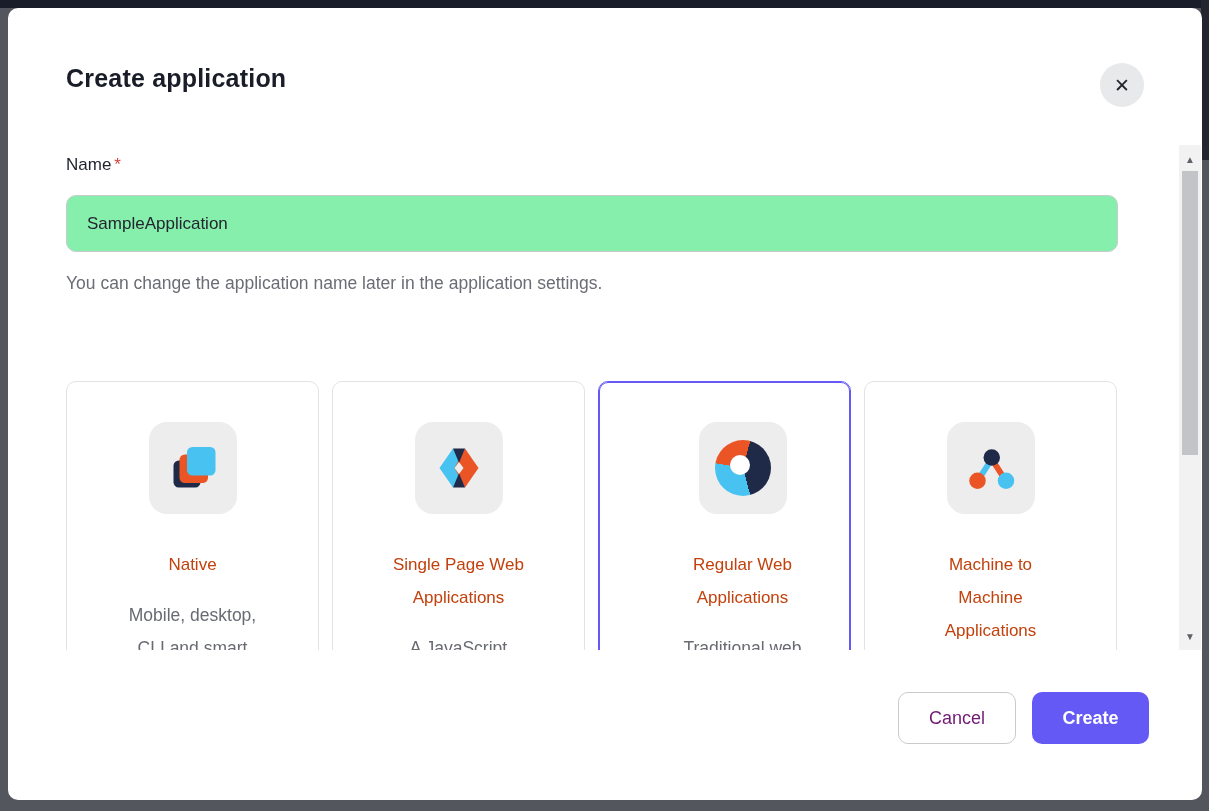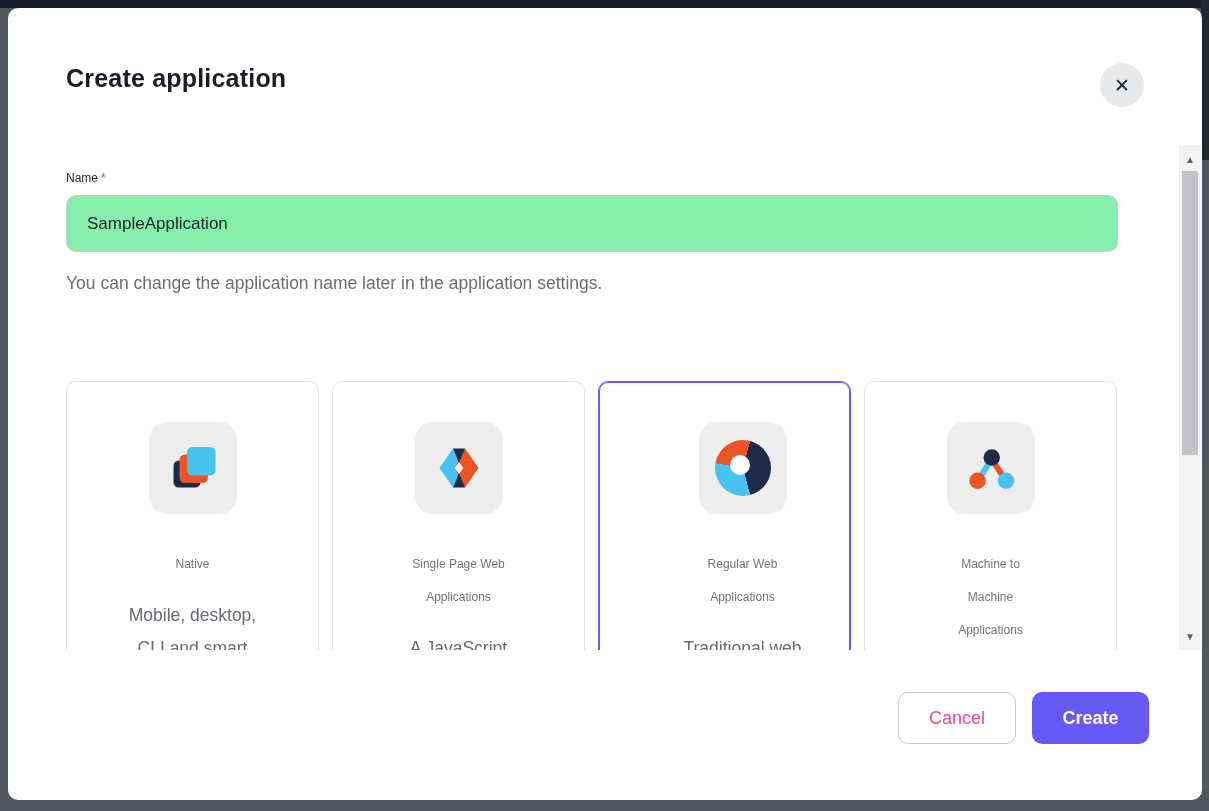--- a/index.html
+++ b/index.html
@@ -27,21 +27,21 @@
     border-radius:50%; background:#E8E9EB; border:none; cursor:pointer;
     display:flex; align-items:center; justify-content:center;
     font-size:19px; color:#23262F; font-family:"Liberation Sans",sans-serif;
   }
 
   .scroll-area {
     position:absolute; left:0; top:137px; width:1164px; height:505px;
     overflow:hidden;
   }
   .field-label {
-    position:absolute; left:58px; top:26px; font-size:12px; color:#1E222C;
+    position:absolute; left:58px; top:10px; font-size:17px; color:#1E222C;
   }
   .req { color:var(--required,#D33F3F); margin-left:3px; }
   .name-input {
     position:absolute; left:58px; top:50px; width:1052px; height:57px;
     border:1px solid #C9CACE; border-radius:10px; padding:0 20px;
     font-size:17px; color:#23262F; font-family:"Liberation Sans",sans-serif;
     outline:none; background:#86efac;
   }
   .helper-text {
     position:absolute; left:58px; top:128px; font-size:17.5px; color:#6A6D74;
@@ -61,21 +61,21 @@
   .type-card.selected {
     border-color:var(--accent,#6459F4);
     box-shadow:inset 0 0 0 1px var(--accent,#6459F4);
     padding-left:36px;
   }
   .icon-tile {
     margin-top:40px; width:88px; height:92px; border-radius:18px;
     background:#EDEDEE; display:flex; align-items:center; justify-content:center;
   }
   .card-title {
-    margin-top:34px; font-size:12px; line-height:33px; color:#737373;
+    margin-top:34px; font-size:17px; line-height:33px; color:#c2410c;
     text-align:center; white-space:pre-line;
   }
   .card-desc {
     margin-top:18px; font-size:17.5px; line-height:33px; color:#686B72;
     text-align:center; white-space:pre-line;
   }
   .ring {
     width:56px; height:56px; border-radius:50%; position:relative;
     background:conic-gradient(from 15deg,
       var(--icon-navy,#1E2A47) 0 150deg,
@@ -103,21 +103,21 @@
     position:absolute; left:3px; top:26px; width:16px; height:284px;
     background:#C2C4C8; cursor:pointer;
   }
 
   .footer { position:absolute; left:0; top:676px; width:1194px; height:70px; }
   .btn {
     position:absolute; height:52px; border-radius:10px; font-size:18px;
     font-family:"Liberation Sans",sans-serif; cursor:pointer;
   }
   .btn-cancel {
-    left:890px; top:8px; width:118px; background:#fff; color:#ec4899;
+    left:890px; top:8px; width:118px; background:#fff; color:#701a75;
     border:1px solid #C9CACE;
   }
   .btn-create {
     left:1024px; top:8px; width:117px; background:var(--accent,#6459F4);
     color:#fff; border:none; font-weight:700;
   }
 </style>
 </head>
 <body>
 

